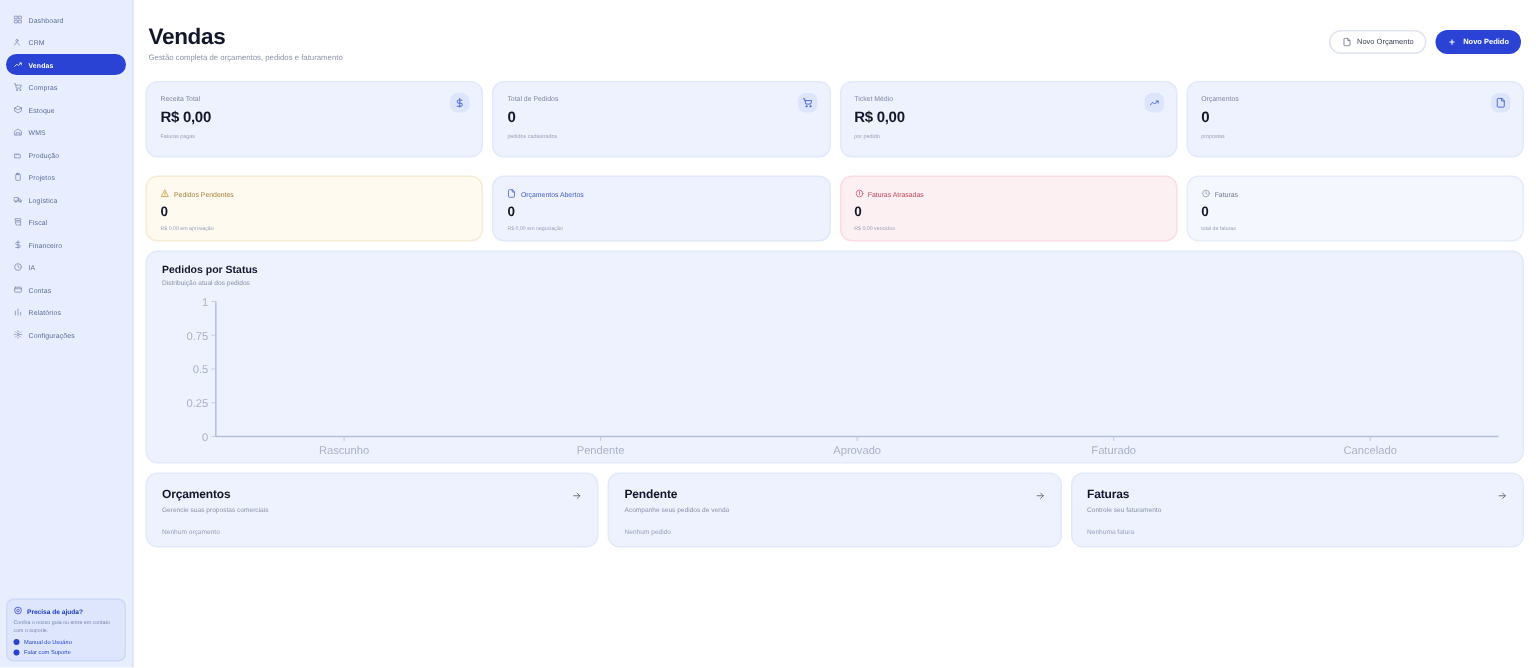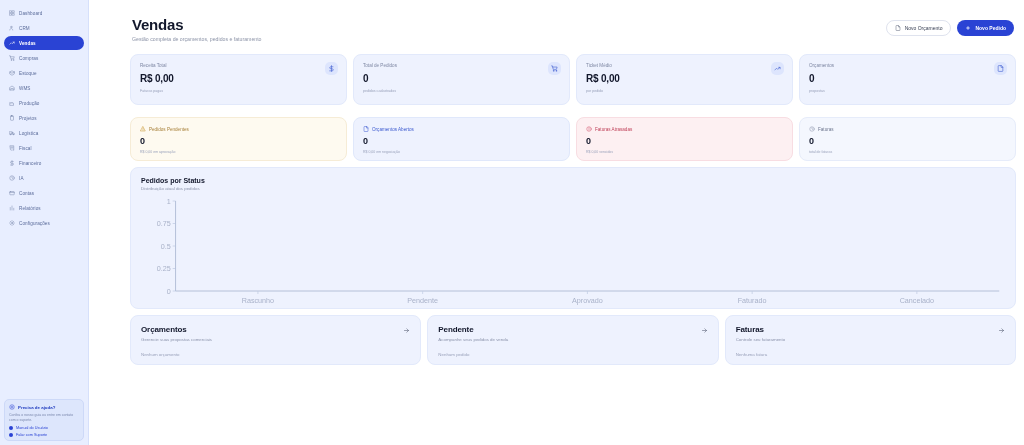--- a/index.html
+++ b/index.html
@@ -2,21 +2,21 @@
 <html><head>
 <meta charset="utf-8">
 <style>
   * { box-sizing: border-box; margin: 0; padding: 0; }
   html, body {
     width: 1024px; height: 445px;
     font-family: "Liberation Sans", sans-serif;
     background: #ffffff;
     overflow: hidden;
   }
-  #app { display: flex; width: 1024px; height: 445px; gap: 33px; }
+  #app { display: flex; width: 1024px; height: 445px; }
 
   
   #sidebar {
     width: 89px; height: 445px;
     background: #e8eeff;
     border-right: 1px solid #d6e0fb;
     display: flex; flex-direction: column;
     position: relative;
     flex: 0 0 89px;
   }

